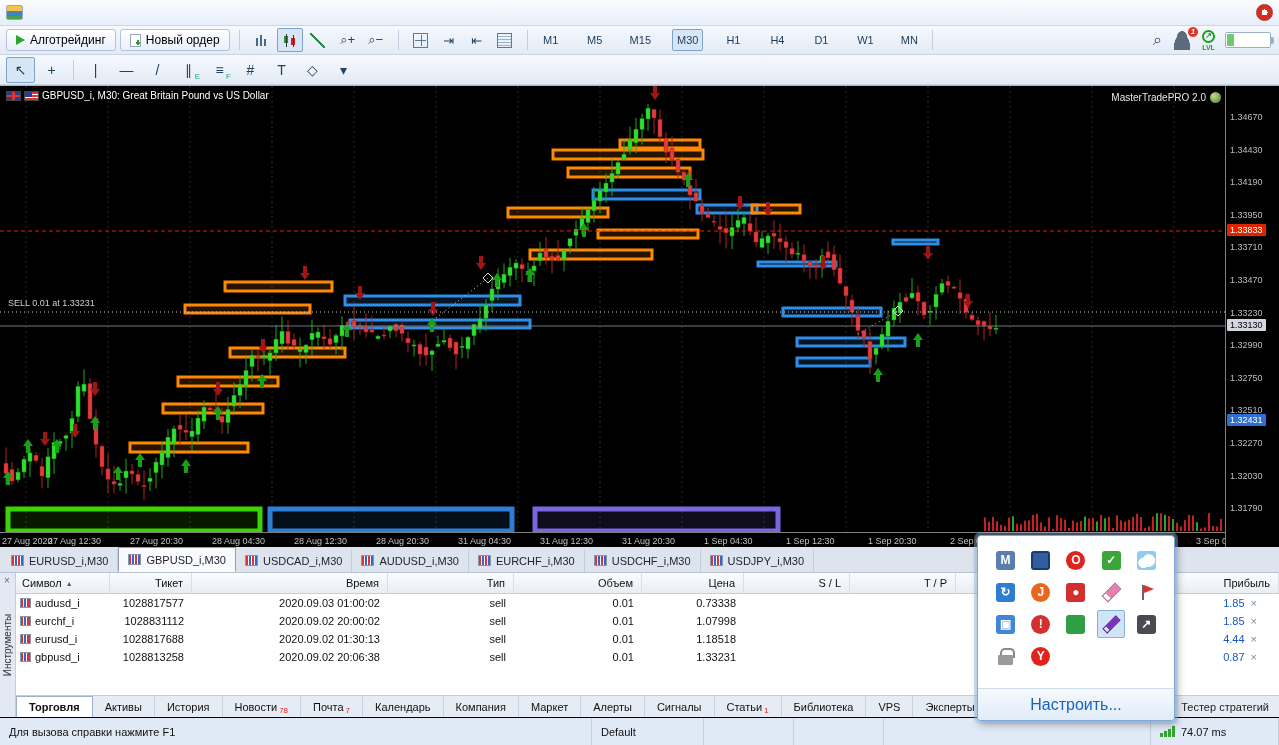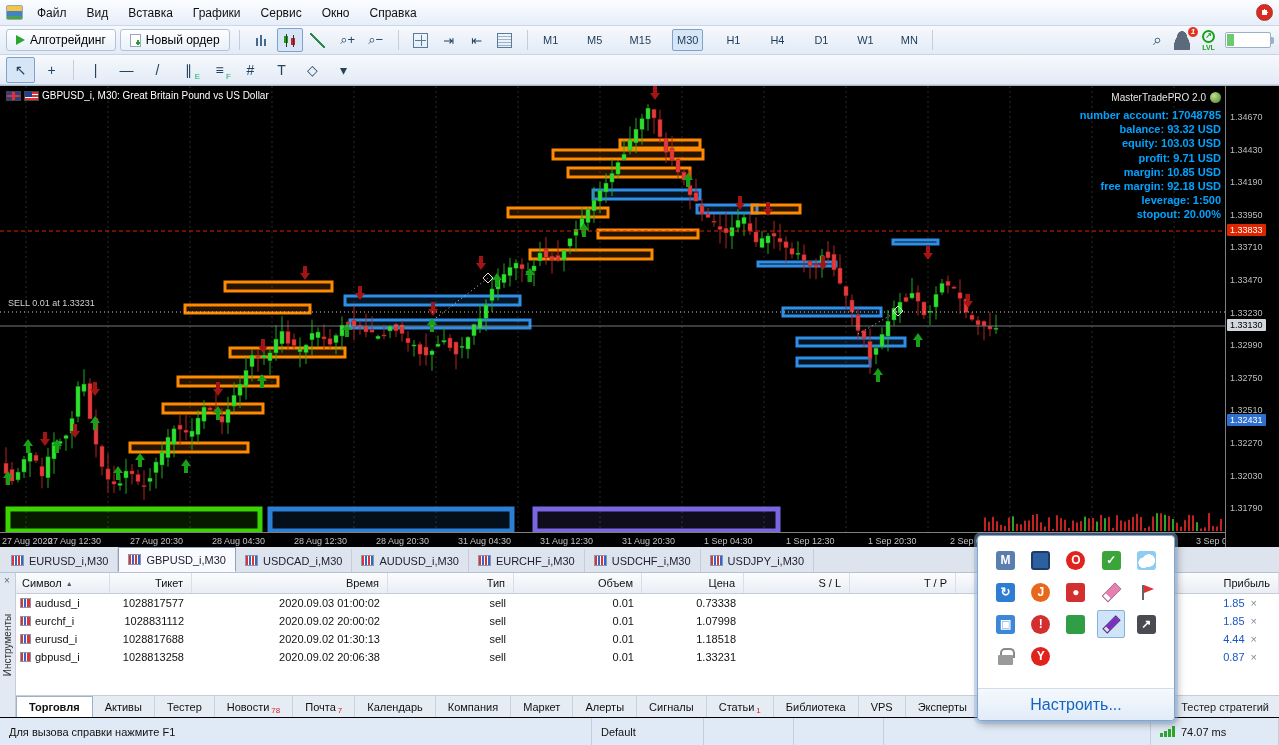--- a/index.html
+++ b/index.html
@@ -141,29 +141,20 @@
 .tray-foot{position:absolute;left:0;right:0;bottom:0;height:32px;border-top:1px solid #cfdded;background:linear-gradient(#f5f9fd,#e1ecf8);display:flex;align-items:center;justify-content:center;border-radius:0 0 4px 4px}
 .tray-foot a{color:#1464c0;font-size:16px;cursor:pointer;text-decoration:none}
 </style>
 </head>
 <body>
 
 <div class="app">
 
   <div class="menubar">
     <span class="applogo"></span>
-    <nav class="menus">
-        <span>Файл</span>
-        <span>Вид</span>
-        <span>Вставка</span>
-        <span>Графики</span>
-        <span>Сервис</span>
-        <span>Окно</span>
-        <span>Справка</span>
-      </nav>
     <span class="mql-icon"></span>
   </div>
 
   <div class="toolbar t1">
     <button class="btn">
       <span class="ic-play"></span>
       <span>Алготрейдинг</span>
     </button>
     <button class="btn">
       <span class="ic-neworder"></span>
@@ -715,30 +706,20 @@
       </svg>
     <div class="chart-title">
       <span class="flag uk"></span>
       <span class="flag us"></span>
       <span>GBPUSD_i, M30:  Great Britain Pound vs US Dollar</span>
     </div>
     <div class="watermark">
       <span>MasterTradePRO 2.0</span>
       <span class="wm-icon"></span>
     </div>
-    <div class="acct" id="acct">
-        <div>number account: 17048785</div>
-        <div>balance: 93.32 USD</div>
-        <div>equity: 103.03 USD</div>
-        <div>profit: 9.71 USD</div>
-        <div>margin: 10.85 USD</div>
-        <div>free margin: 92.18 USD</div>
-        <div>leverage: 1:500</div>
-        <div>stopout: 20.00%</div>
-      </div>
     <div class="sell-label">SELL 0.01 at 1.33231</div>
     <div class="pricescale" id="pricescale">
       <span class="pbadge ask">1.33833</span>
       <span class="pbadge bid">1.33130</span>
       <span class="pbadge lvlb">1.32431</span>
     <span class="ptick" style="top: 26px;">1.34670</span>
         <span class="ptick" style="top: 58.6px;">1.34430</span>
         <span class="ptick" style="top: 91.2px;">1.34190</span>
         <span class="ptick" style="top: 123.8px;">1.33950</span>
         <span class="ptick" style="top: 156.4px;">1.33710</span>
@@ -910,21 +891,21 @@
         </div>
     </div>
     <div class="bottom-tabs" id="bottom-tabs">
         <span class="btab active">
           <span>Торговля</span>
         </span>
         <span class="btab">
           <span>Активы</span>
         </span>
         <span class="btab">
-          <span>Тестер</span>
+          <span>История</span>
         </span>
         <span class="btab">
           <span>Новости</span>
           <span class="bbadge">78</span>
         </span>
         <span class="btab">
           <span>Почта</span>
           <span class="bbadge">7</span>
         </span>
         <span class="btab">

